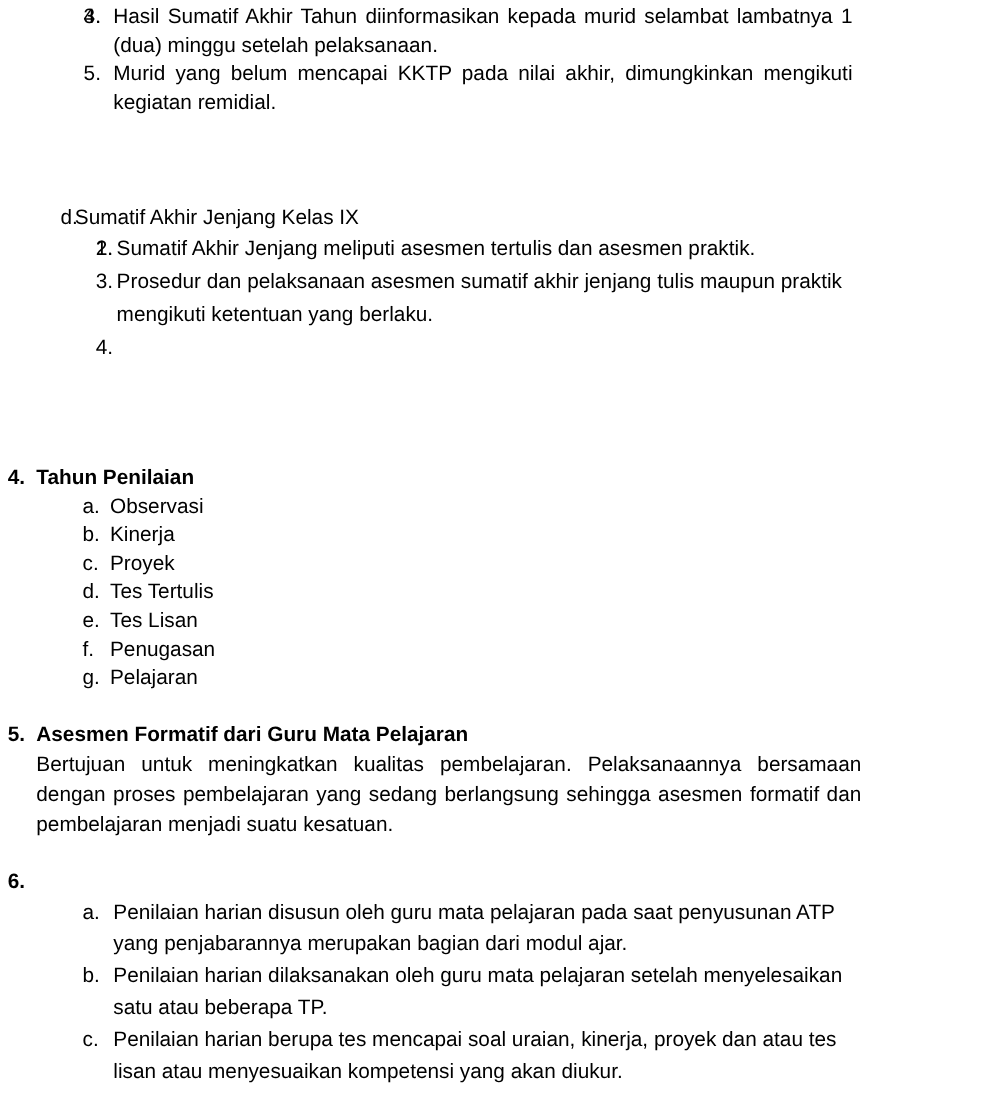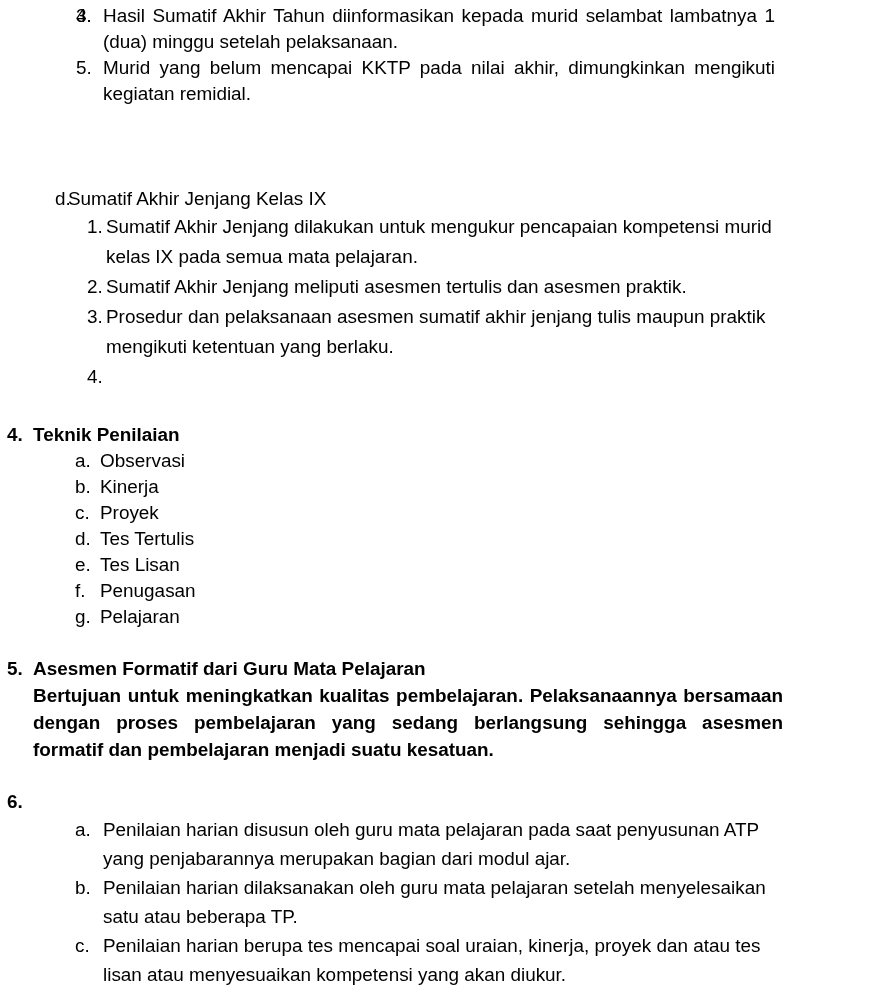--- a/index.html
+++ b/index.html
@@ -34,21 +34,21 @@
   
   #sec4-h{top:422px;width:784px;line-height:26px;padding-left:33px;}
   #sec4-h .mk{left:7px;}
   #sec4-list{top:448px;width:784px;line-height:26px;}
   #sec4-list .li{padding-left:100px;}
   #sec4-list .mk{left:75px;}
 
   
   #sec5-h{top:656px;width:784px;line-height:26px;padding-left:33px;}
   #sec5-h .mk{left:7px;}
-  #sec5-body{top:682px;left:33px;width:750px;line-height:27px;font-weight:bold;}
+  #sec5-body{top:682px;left:33px;width:750px;line-height:27px;}
 
   
   #sec6-h{top:789px;width:784px;line-height:26px;padding-left:33px;}
   #sec6-h .mk{left:7px;}
   #sec6-list{top:815px;width:783px;line-height:29px;}
   #sec6-list .li{padding-left:103px;}
   #sec6-list .mk{left:75px;}
 </style>
 </head>
 <body>
@@ -65,35 +65,35 @@
     <div class="li just">
       <span class="mk">5.</span><span>Murid yang belum mencapai KKTP pada nilai akhir, dimungkinkan mengikuti kegiatan remidial.</span>
     </div>
   </div>
 
   <div id="secd-h" class="sec">
     <span class="mk">d.</span><span>Sumatif Akhir Jenjang Kelas IX</span>
   </div>
   <div id="secd-list" class="sec">
     <div class="li">
-      <span class="mk">1.</span><span>Sumatif Akhir Jenjang dilakukan untuk mengukur pencapaian kompetensi murid kelas IX pada semua mata pelajaran.</span>
+      <span class="mk">1.</span>
     </div>
     <div class="li">
       <span class="mk">2.</span><span>Sumatif Akhir Jenjang meliputi asesmen tertulis dan asesmen praktik.</span>
     </div>
     <div class="li">
       <span class="mk">3.</span><span>Prosedur dan pelaksanaan asesmen sumatif akhir jenjang tulis maupun praktik mengikuti ketentuan yang berlaku.</span>
     </div>
     <div class="li">
       <span class="mk">4.</span>
     </div>
   </div>
 
   <div id="sec4-h" class="sec bold">
-    <span class="mk">4.</span><span>Teknik Penilaian</span>
+    <span class="mk">4.</span><span>Tahun Penilaian</span>
   </div>
   <div id="sec4-list" class="sec">
     <div class="li">
       <span class="mk">a.</span><span>Observasi</span>
     </div>
     <div class="li">
       <span class="mk">b.</span><span>Kinerja</span>
     </div>
     <div class="li">
       <span class="mk">c.</span><span>Proyek</span>

